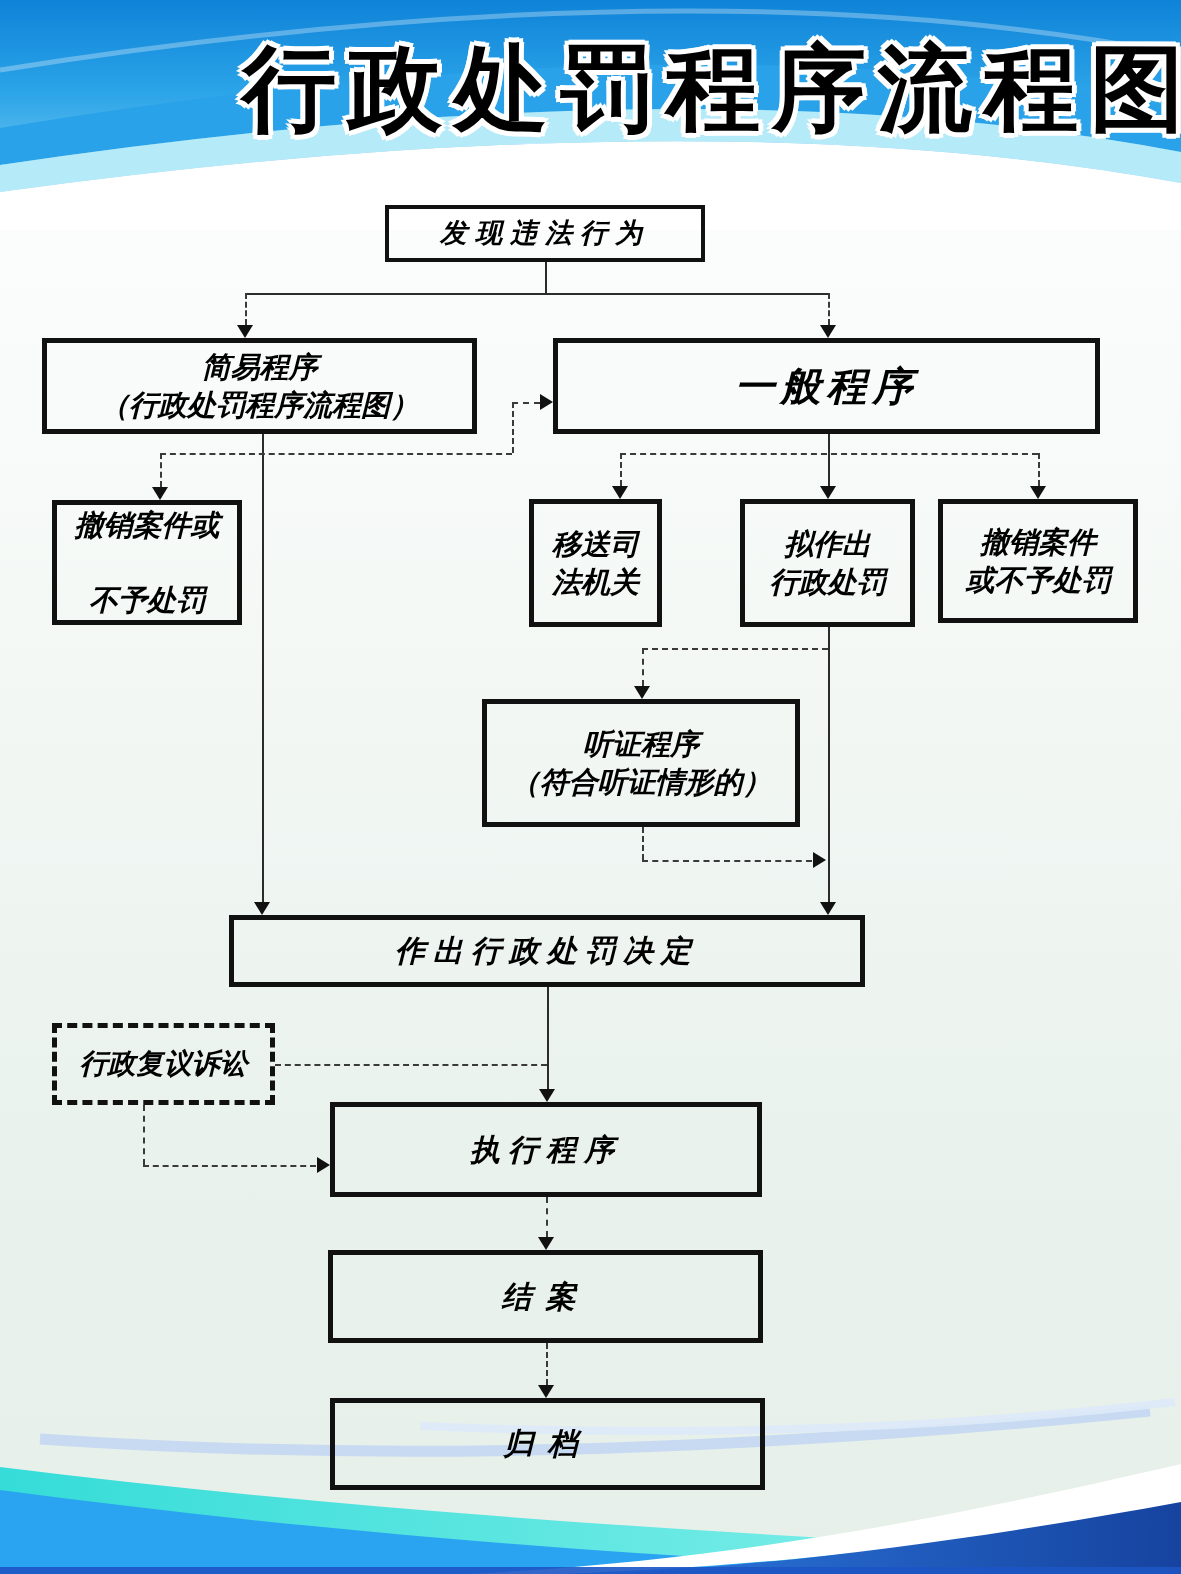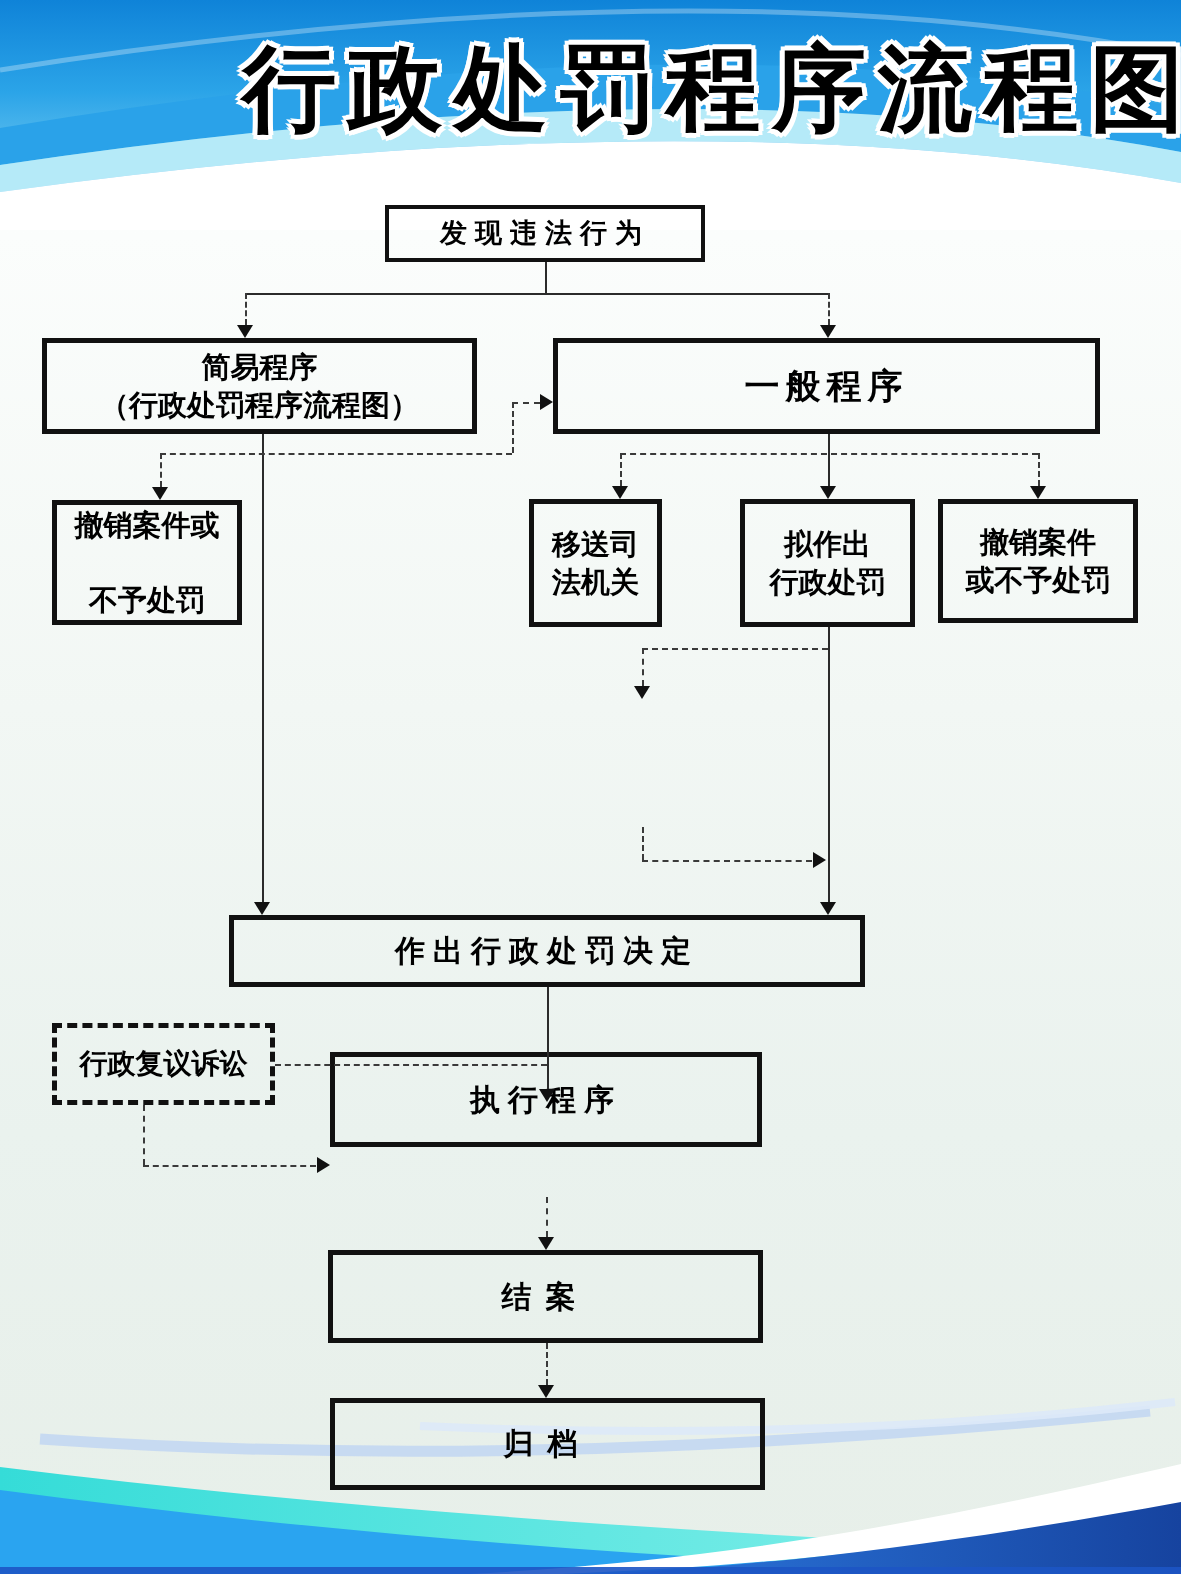--- a/index.html
+++ b/index.html
@@ -18,21 +18,21 @@
                 -5px 0 0 #fff,5px 0 0 #fff,0 -5px 0 #fff,0 5px 0 #fff;
     padding-left:15px;
   }
   
   .ftr{position:absolute;left:0;bottom:0;width:1181px;height:260px;z-index:2;}
   
   .canvas{position:absolute;left:0;top:0;width:1181px;height:1574px;z-index:3;}
   .node{
     position:absolute;box-sizing:border-box;border:5px solid #111;background:transparent;
     display:flex;flex-direction:column;align-items:center;justify-content:center;
-    font-weight:bold;color:#000;text-align:center;line-height:1.32;
+    font-weight:bold;color:#000;text-align:center;line-height:1.32;font-style:italic;
   }
   .node span{display:block;white-space:nowrap;}
   .dashedbox{border:5px dashed #111;}
   
   .hl,.vl,.hd,.vd,.ar{position:absolute;}
   .hl{height:0;border-top:2px solid #2b2b2b;}
   .vl{width:0;border-left:2px solid #2b2b2b;}
   .hd{height:0;border-top:2px dashed #3a3a3a;}
   .vd{width:0;border-left:2px dashed #3a3a3a;}
   .ar{width:0;height:0;}
@@ -89,21 +89,21 @@
 
     <div class="node" style="left:385px;top:205px;width:320px;height:57px;border-width:4px;font-size:27px;letter-spacing:8px;">
       <span>发现违法行为</span>
     </div>
 
     <div class="node" style="left:42px;top:338px;width:435px;height:96px;font-size:29px;">
       <span>简易程序</span>
       <span>（行政处罚程序流程图）</span>
     </div>
 
-    <div class="node" style="left:553px;top:338px;width:547px;height:96px;font-size:35px;letter-spacing:6px;">
+    <div class="node" style="left:553px;top:338px;width:547px;height:96px;font-size:40px;letter-spacing:6px;">
       <span>一般程序</span>
     </div>
 
     <div class="node" style="left:52px;top:500px;width:190px;height:125px;font-size:29px;gap:36px;">
       <span>撤销案件或</span>
       <span>不予处罚</span>
     </div>
 
     <div class="node" style="left:529px;top:499px;width:133px;height:128px;font-size:29px;">
       <span>移送司</span>
@@ -113,30 +113,34 @@
     <div class="node" style="left:740px;top:499px;width:175px;height:128px;font-size:29px;">
       <span>拟作出</span>
       <span>行政处罚</span>
     </div>
 
     <div class="node" style="left:938px;top:499px;width:200px;height:124px;font-size:29px;">
       <span>撤销案件</span>
       <span>或不予处罚</span>
     </div>
 
+    <div class="node" style="left:482px;top:699px;width:318px;height:128px;font-size:29px;">
+      <span>听证程序</span>
+      <span>（符合听证情形的）</span>
+    </div>
 
     <div class="node" style="left:229px;top:915px;width:636px;height:72px;font-size:30px;letter-spacing:8px;">
       <span>作出行政处罚决定</span>
     </div>
 
     <div class="node dashedbox" style="left:52px;top:1023px;width:223px;height:82px;font-size:28px;">
       <span>行政复议诉讼</span>
     </div>
 
-    <div class="node" style="left:330px;top:1052px;width:432px;height:95px;font-size:30px;letter-spacing:8px;">
+    <div class="node" style="left:330px;top:1102px;width:432px;height:95px;font-size:30px;letter-spacing:8px;">
       <span>执行程序</span>
     </div>
 
     <div class="node" style="left:328px;top:1250px;width:435px;height:93px;font-size:30px;letter-spacing:14px;">
       <span>结案</span>
     </div>
 
     <div class="node" style="left:330px;top:1398px;width:435px;height:92px;font-size:30px;letter-spacing:14px;">
       <span>归档</span>
     </div>

